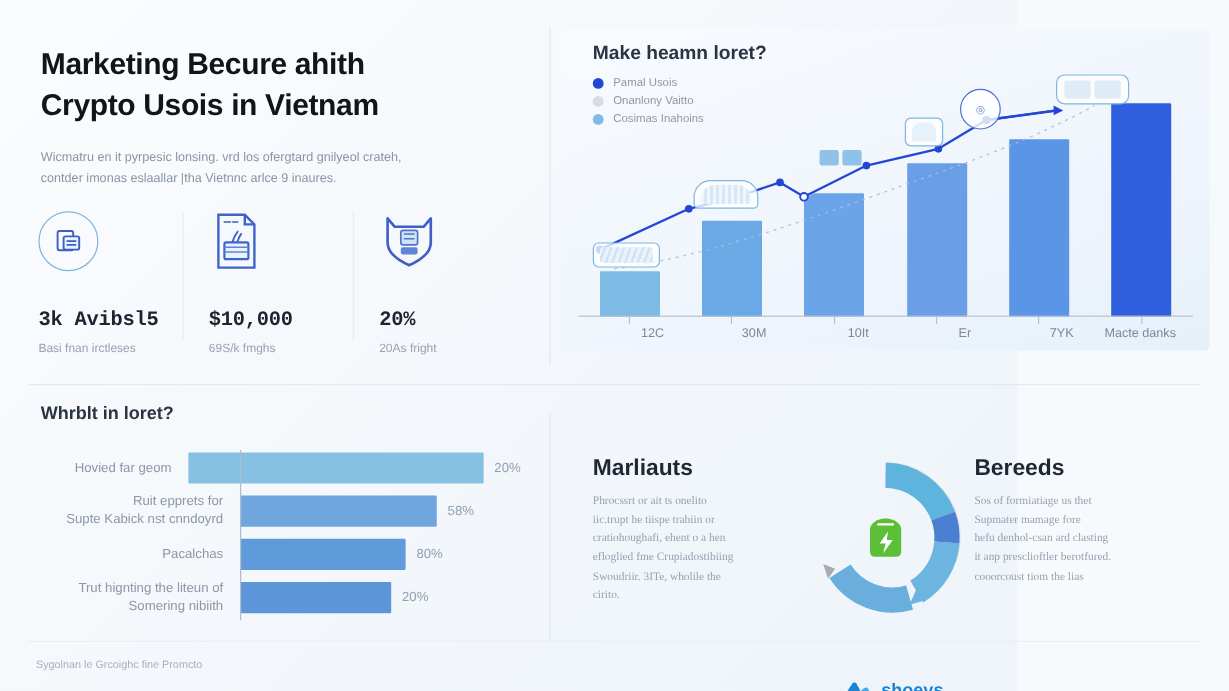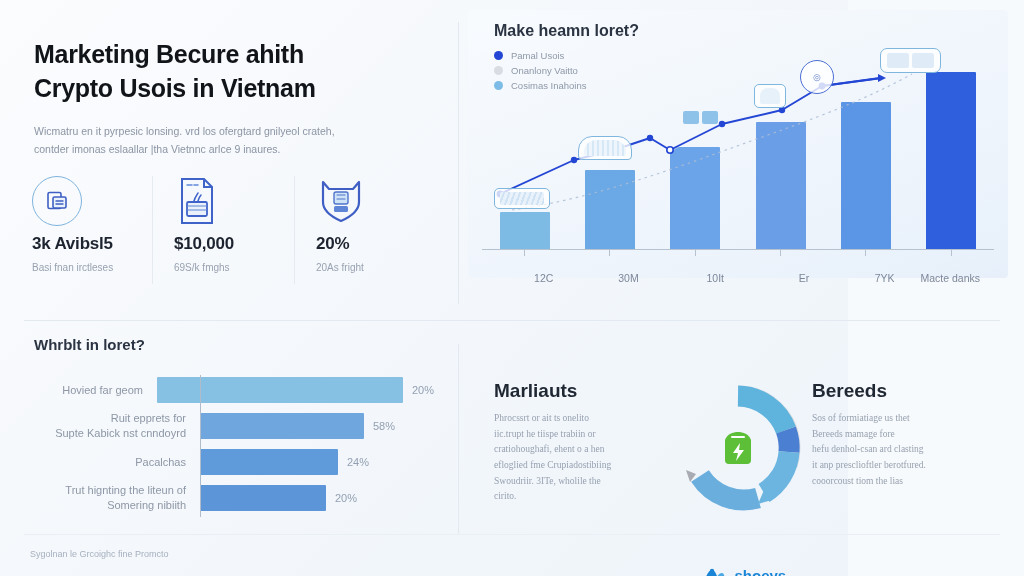--- a/index.html
+++ b/index.html
@@ -58,35 +58,35 @@
   }
   .stat { flex: 1; position: relative; padding-right: 10px; }
   .stat + .stat { padding-left: 22px; }
   .stat + .stat::before {
     content: ""; position: absolute; left: 0; top: 4px;
     width: 1px; height: 108px; background: #e6ebf2;
   }
   .stat-icon { height: 58px; display: flex; align-items: center; }
   .stat-value {
     font-size: 17px; font-weight: bold; color: #1d2430;
-    margin-top: 4px; letter-spacing: -0.2px;
+    margin-top: 28px; letter-spacing: -0.2px; font-family: Liberation Mono, monospace;
   }
   .stat-label {
     font-size: 10px; color: #98a2b1; margin-top: 8px;
     filter: blur(0.3px);
   }
   .circle-ring {
     width: 50px; height: 50px; border-radius: 50%;
     border: 1.6px solid #7fb4de;
     display: flex; align-items: center; justify-content: center;
   }
 
   
   .chart-panel {
-    position: absolute; left: 468px; top: 10px;
+    position: absolute; left: 468px; top: 24px;
     width: 540px; height: 268px;
     background: linear-gradient(160deg, #f8fbfe 0%, #eff5fc 60%, #e7f0fa 100%);
     border-radius: 4px;
   }
   .chart-title {
     position: absolute; left: 26px; top: 12px;
     font-size: 16px; font-weight: bold; color: #2b3442;
   }
   .legend { position: absolute; left: 26px; top: 40px; }
   .legend-row {
@@ -418,21 +418,21 @@
           <div class="hbar-pct">58%</div>
         </div>
       </div>
 
       <div class="hbar-row">
         <div class="hbar-label">
           <div>Pacalchas</div>
         </div>
         <div class="hbar-track">
           <div class="hbar-fill" style="width:138px;background:#5f9bda"></div>
-          <div class="hbar-pct">24%</div>
+          <div class="hbar-pct">80%</div>
         </div>
       </div>
 
       <div class="hbar-row">
         <div class="hbar-label">
           <div>Trut hignting the liteun of</div>
           <div>Somering nibiith</div>
         </div>
         <div class="hbar-track">
           <div class="hbar-fill" style="width:126px;background:#5c95d8"></div>
@@ -471,21 +471,21 @@
       <path d="M4 10 C6 4, 12 2, 17 2 C22 2, 28 4, 30 10 Z" fill="#5cbf37"></path>
       <path d="M11 7 h12" stroke="#ffffff" stroke-width="2" stroke-linecap="round"></path>
       <path d="M19 13 L12 23 h5 l-2 8 l8 -11 h-5 z" fill="#ffffff"></path>
     </svg>
   </div>
 
   <div class="text-block tb-2">
     <div class="tb-head">Bereeds</div>
     <div class="tb-body">
       <div>Sos of formiatiage us thet</div>
-      <div>Bereeds mamage fore</div>
+      <div>Supmater mamage fore</div>
       <div>hefu denhol-csan ard clasting</div>
       <div>it anp presclioftler berotfured.</div>
       <div>cooorcoust tiom the lias</div>
     </div>
   </div>
 
   <div class="footer-note">Sygolnan le Grcoighc fine Promcto</div>
 
   <div class="brand">
     <svg width="26" height="20" viewBox="0 0 26 20">

